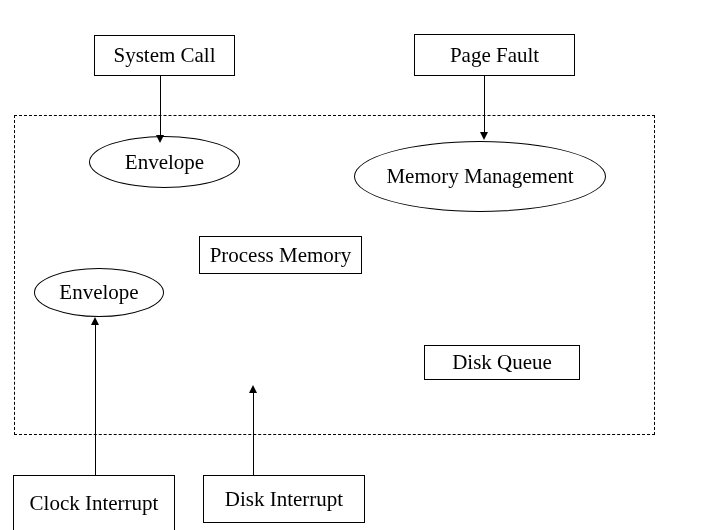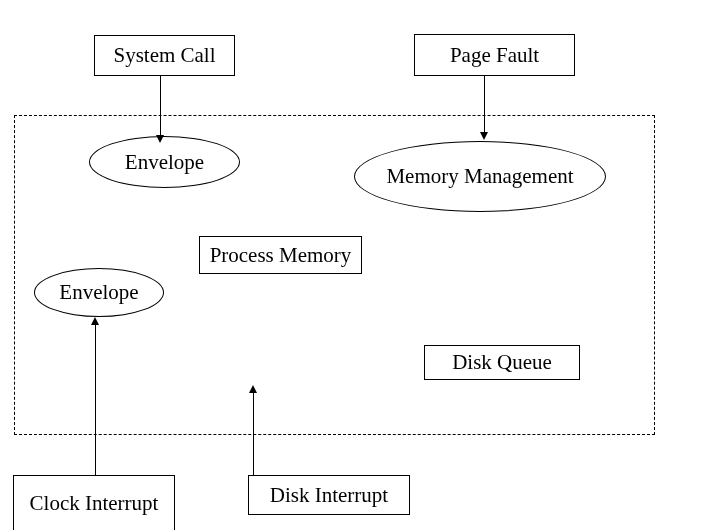--- a/index.html
+++ b/index.html
@@ -53,21 +53,21 @@
   #system-call      { left: 94px;  top: 35px;  width: 141px; height: 41px; }
   #page-fault       { left: 414px; top: 34px;  width: 161px; height: 42px; font-family: Liberation Serif, serif; }
   #kernel-boundary  { left: 14px;  top: 115px; width: 641px; height: 320px; }
   #envelope         { left: 89px;  top: 136px; width: 151px; height: 52px; }
   #memory-management{ left: 354px; top: 141px; width: 252px; height: 71px; }
   #process-table    { left: 199px; top: 236px; width: 163px; height: 38px; }
   #scheduler        { left: 34px;  top: 268px; width: 130px; height: 49px; }
   #disk-driver      { left: 185px; top: 337px; width: 142px; height: 48px; }
   #disk-queue       { left: 424px; top: 345px; width: 156px; height: 35px; }
   #clock-interrupt  { left: 13px;  top: 475px; width: 162px; height: 56px; }
-  #disk-interrupt   { left: 203px; top: 475px; width: 162px; height: 40px; margin-left: 45px; }
+  #disk-interrupt   { left: 203px; top: 475px; width: 162px; height: 48px; }
   
   #arrow1-line { left: 160px; top: 76px;  height: 60px; }
   #arrow1-head { left: 156px; top: 135px; }
   #arrow2-line { left: 484px; top: 76px;  height: 56px; }
   #arrow2-head { left: 480px; top: 132px; }
   #arrow3-head { left: 91px;  top: 317px; }
   #arrow3-line { left: 95px;  top: 324px; height: 151px; }
   #arrow4-head { left: 249px; top: 385px; }
   #arrow4-line { left: 253px; top: 392px; height: 83px; }
 </style>

